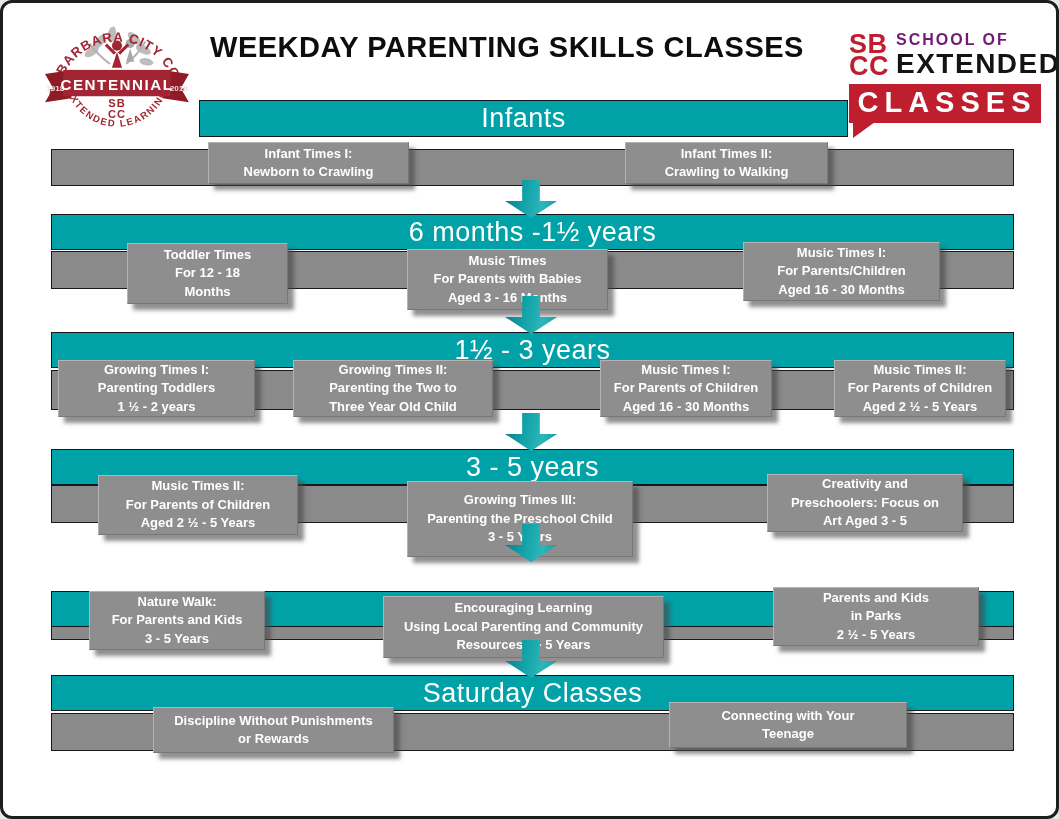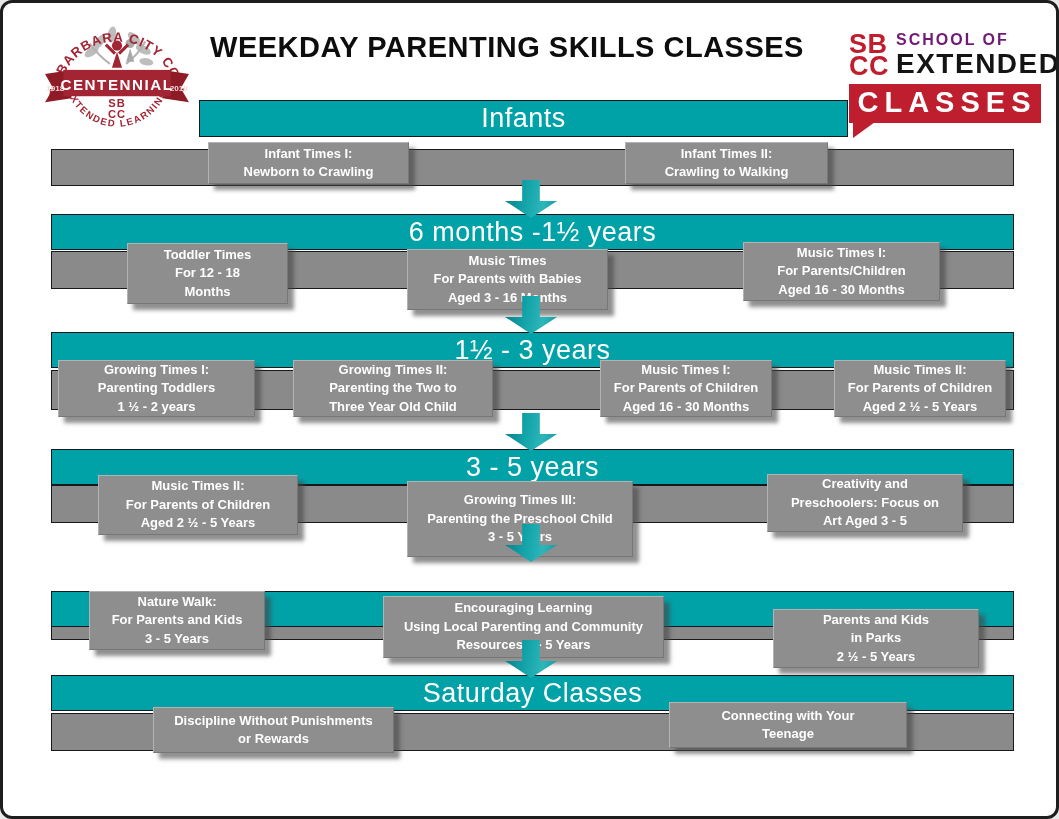--- a/index.html
+++ b/index.html
@@ -83,21 +83,21 @@
   .box-1-2{left:740px;top:239px;width:197px;height:59px;}
   .box-2-0{left:55px;top:357px;width:197px;height:57px;}
   .box-2-1{left:282px;top:357px;width:200px;height:57px;margin-left:8px;}
   .box-2-2{left:597px;top:357px;width:172px;height:57px;}
   .box-2-3{left:831px;top:357px;width:172px;height:57px;}
   .box-3-0{left:95px;top:472px;width:200px;height:60px;}
   .box-3-1{left:404px;top:478px;width:226px;height:76px;}
   .box-3-2{left:764px;top:471px;width:196px;height:58px;}
   .box-4-0{left:86px;top:588px;width:176px;height:59px;}
   .box-4-1{left:380px;top:593px;width:281px;height:62px;}
-  .box-4-2{left:770px;top:606px;width:206px;height:59px;}
+  .box-4-2{left:770px;top:584px;width:206px;height:59px;}
   .box-5-0{left:150px;top:704px;width:241px;height:46px;}
   .box-5-1{left:666px;top:699px;width:238px;height:46px;}
 </style>
 </head>
 <body>
 
 <div class="page">
 
   <svg class="centennial" width="152" height="134" viewBox="0 0 150 132">
     <defs>

